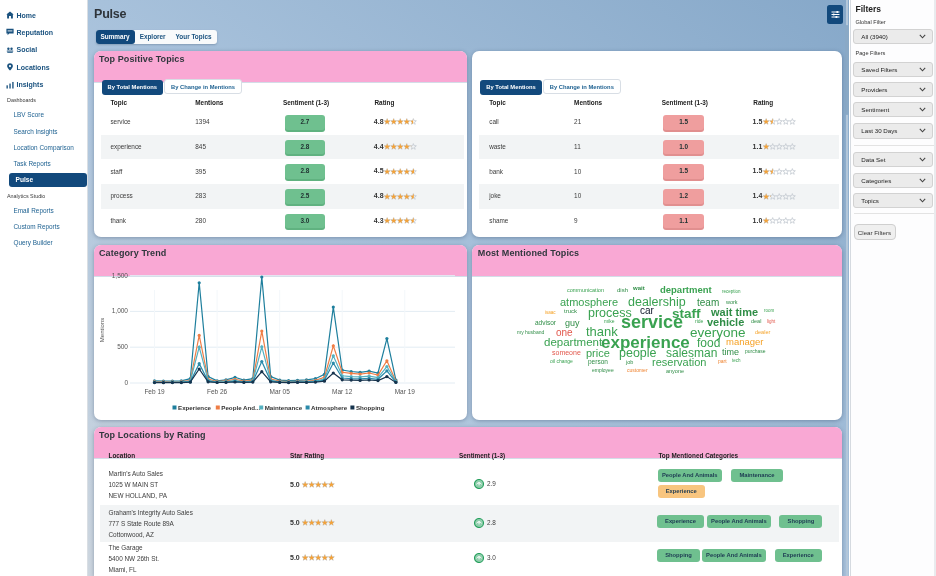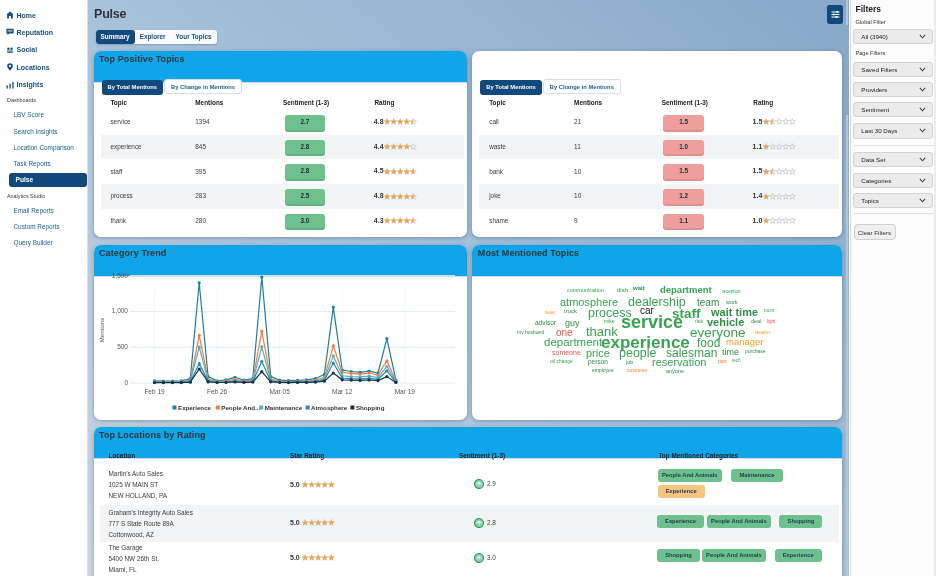--- a/index.html
+++ b/index.html
@@ -13,21 +13,21 @@
 .sgroup { position:absolute; left:7px; font-size:5.4px; color:#3a3a3a; }
 .ssub { position:absolute; left:13.5px; font-size:6.4px; color:#226493; white-space:nowrap; }
 .pulsepill { position:absolute; left:8.5px; top:172.9px; width:78px; height:14.3px; background:#12497c;
   border-radius:3px; color:#fff; font-size:6.6px; font-weight:bold; line-height:14.3px; padding-left:7px; }
 h1 { position:absolute; left:94px; top:7px; font-size:12.5px; color:#2e343a; letter-spacing:-0.2px; }
 .tabs { position:absolute; left:95.5px; top:30px; height:14px; background:#f8fafb; border-radius:3px;
   box-shadow:0 1px 2px rgba(30,50,80,.25); font-size:6.4px; line-height:14px; white-space:nowrap; }
 .tab { display:inline-block; padding:0 5px; color:#1a527f; font-weight:bold; vertical-align:top; }
 .tab.act { background:#12497c; color:#fff; border-radius:3px; }
 .card { position:absolute; background:#fff; border-radius:7px; box-shadow:0 1px 4px rgba(25,45,80,.35); }
-.chead { position:absolute; left:0; top:0; right:0; height:32px; background:#0ea5e9;
+.chead { position:absolute; left:0; top:0; right:0; height:32px; background:#f9a8d4;
   border-bottom:1px solid #d3dde8; border-radius:7px 7px 0 0; font-size:9px; font-weight:bold;
   color:#30373d; line-height:17px; padding-left:5.5px; letter-spacing:0.1px; }
 .btnrow { position:absolute; left:8px; top:24px; height:15px; white-space:nowrap; }
 .btn { display:inline-block; height:15px; line-height:15px; font-size:5.8px; font-weight:bold;
   padding:0 6px; border-radius:3px; }
 .btn.navy { background:#12497c; color:#fff; }
 .btn.white { background:#fff; color:#226493; border:1px solid #d8dee5; margin-left:1px; }
 .thead { position:absolute; left:0; right:0; height:10px; }
 .thead span { position:absolute; font-size:6.4px; font-weight:bold; color:#222; }
 .trow { position:absolute; left:7px; right:3px; }

